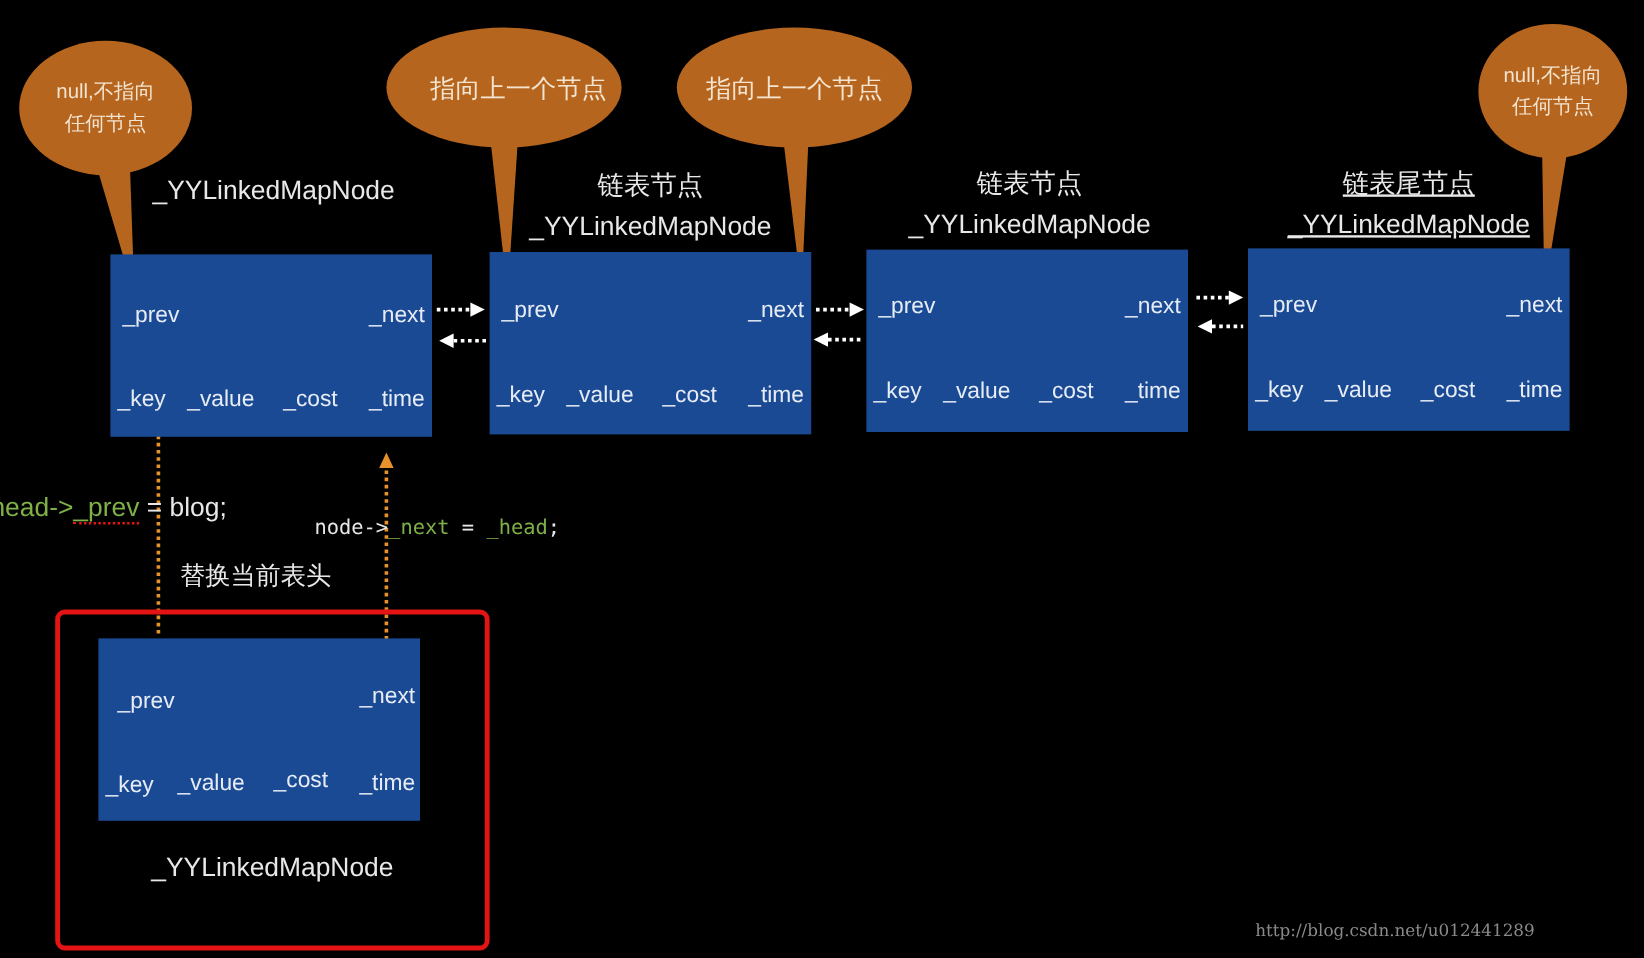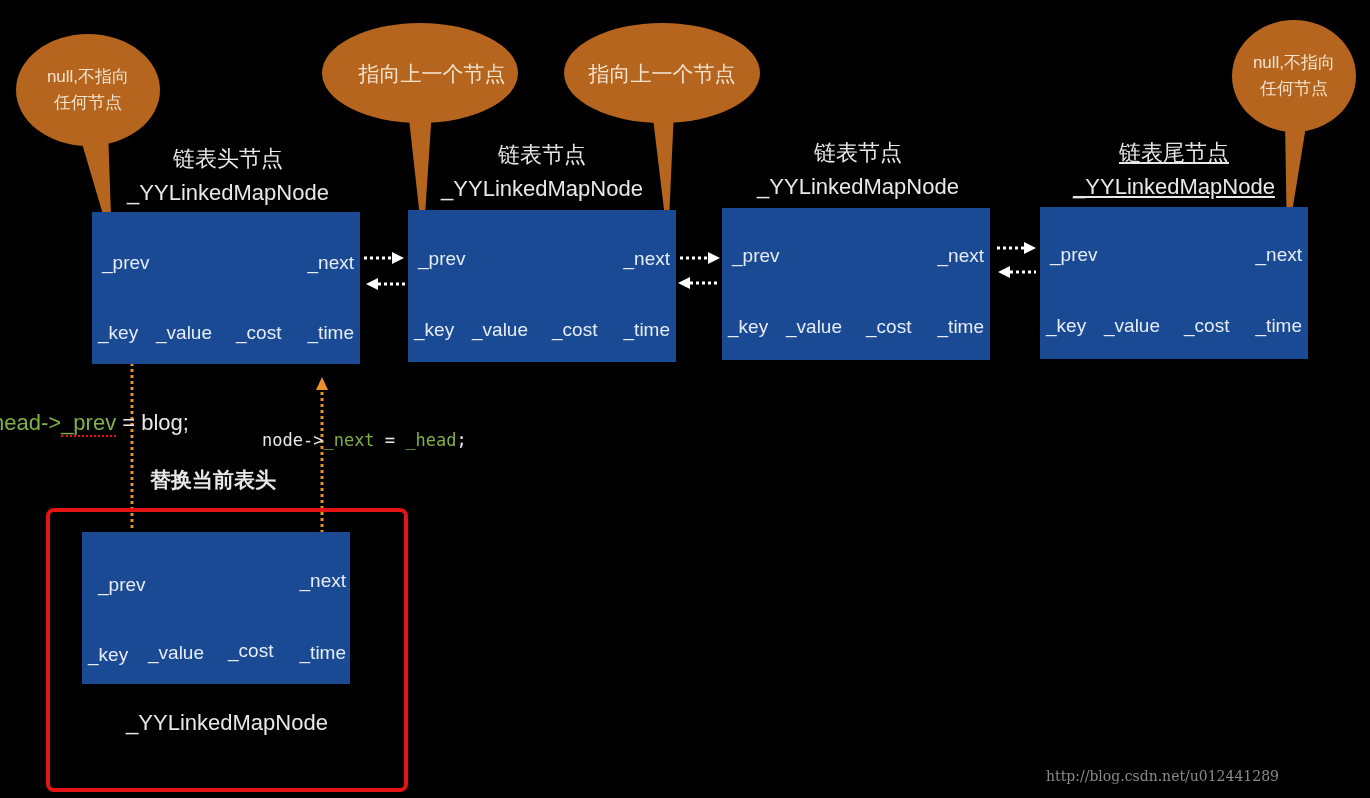--- a/index.html
+++ b/index.html
@@ -1,18 +1,18 @@
 <!DOCTYPE html>
 <html><head>
 <meta charset="utf-8">
 <style>
   html, body { margin:0; padding:0; }
   body { width:1370px; height:798px; background:#000; position:relative; overflow:hidden;
          font-family:"DejaVu Sans","Liberation Sans",sans-serif; color:#e8e8e8; }
-  .abs { position:absolute;font-weight:bold; }
+  .abs { position:absolute; }
   .node { position:absolute; background:#1b4a94; }
   .node .f { position:absolute; font-size:19px; color:#e6ecf5; font-family:"Liberation Sans",sans-serif; white-space:nowrap; }
   .title { position:absolute; text-align:center; color:#e8e8e8; font-size:22px; font-family:"Liberation Sans",sans-serif; line-height:34px; white-space:nowrap; }
   .bubble-text { position:absolute; color:#f3e3cf; text-align:center; font-family:"Liberation Sans",sans-serif; white-space:nowrap; }
   svg.overlay { position:absolute; left:0; top:0; }
   .code { position:absolute; white-space:nowrap; }
   .redbox { position:absolute; border:4px solid #e41414; border-radius:8px; }
   .watermark { position:absolute; font-family:"DejaVu Serif","Liberation Serif",serif; color:#8a8a8a; font-size:14px; }
 </style>
 </head>
@@ -74,21 +74,20 @@
   <div>任何节点</div>
 </div>
 <div class="bubble-text" style="left:322px;top:60px;width:220px;font-size:21px;">指向上一个节点</div>
 <div class="bubble-text" style="left:564px;top:60px;width:196px;font-size:21px;">指向上一个节点</div>
 <div class="bubble-text" style="left:1236px;top:50px;width:116px;font-size:17px;line-height:26px;">
   <div>null,不指向</div>
   <div>任何节点</div>
 </div>
 
 <div class="title" style="left:96px;top:142px;width:264px;">
-  <div>链表头节点</div>
   <div>_YYLinkedMapNode</div>
 </div>
 <div class="title" style="left:410px;top:138px;width:264px;">
   <div>链表节点</div>
   <div>_YYLinkedMapNode</div>
 </div>
 <div class="title" style="left:726px;top:136px;width:264px;">
   <div>链表节点</div>
   <div>_YYLinkedMapNode</div>
 </div>

